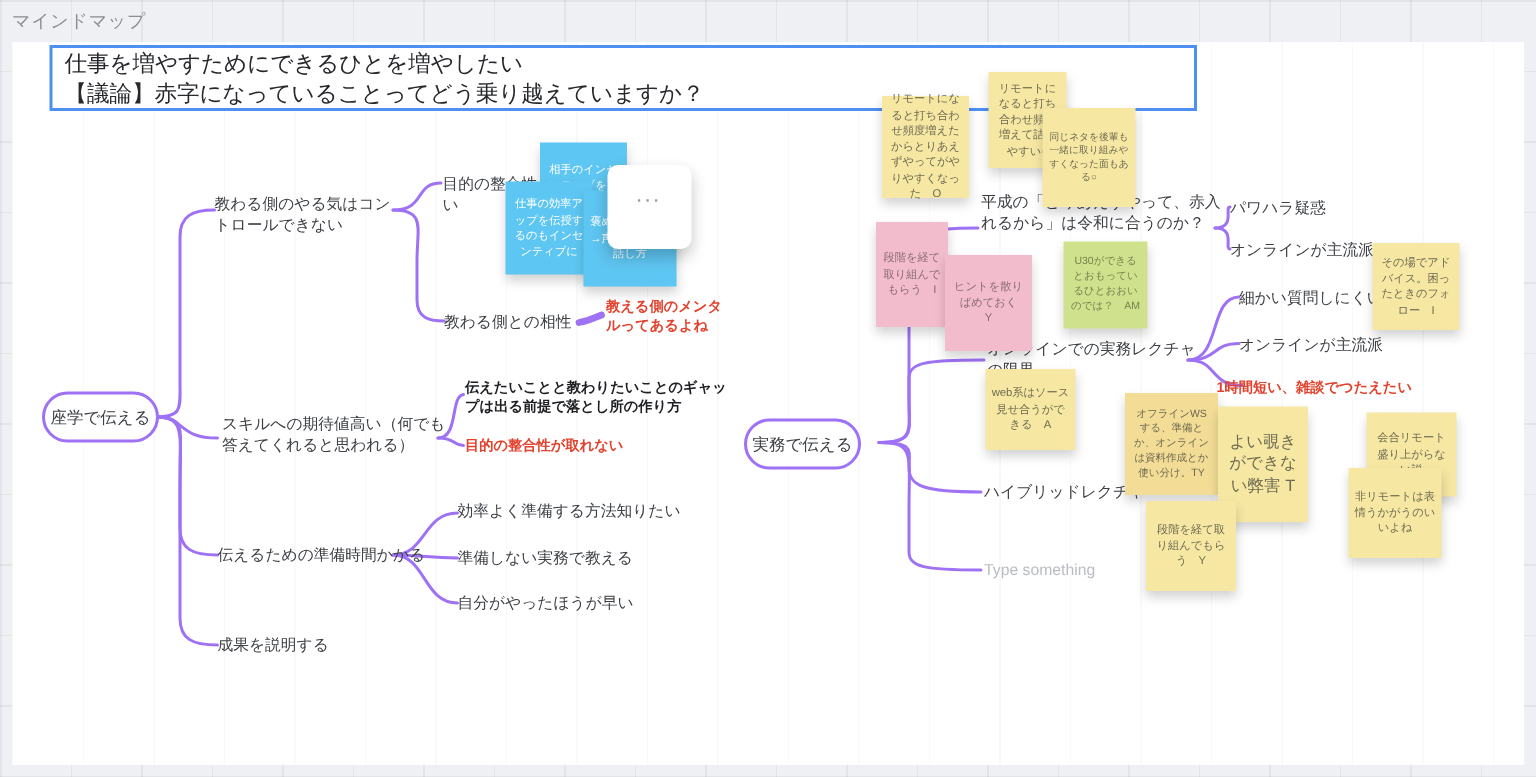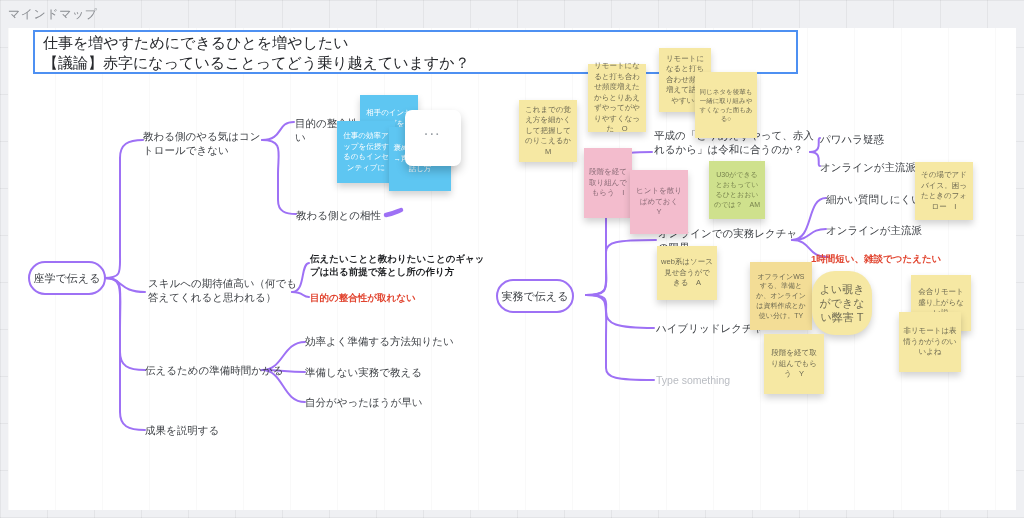--- a/index.html
+++ b/index.html
@@ -101,20 +101,21 @@
       <path d="M784,212 C804,212 800,201 818,201"></path>
       <path d="M784,212 C804,212 798,229 820,229"></path>
     </g>
   </svg>
 
   <div class="root-node" style="left:20px; top:233px;">座学で伝える</div>
 
   <div class="node" style="left:135px; top:101px; width:122px;">教わる側のやる気はコントロールできない</div>
   <div class="node" style="left:287px; top:88px; width:116px;">目的の整合性が取れない</div>
   <div class="node" style="left:288px; top:180px; width:110px;">教わる側との相性</div>
+  <div class="node node--red" style="left:396px; top:170px; width:82px;">教える側のメンタルってあるよね</div>
 
   <div class="node" style="left:140px; top:248px; width:152px;">スキルへの期待値高い（何でも答えてくれると思われる）</div>
   <div class="node node--bold" style="left:302px; top:224px; width:178px;">伝えたいことと教わりたいことのギャップは出る前提で落とし所の作り方</div>
   <div class="node node--red" style="left:302px; top:263px; width:130px;">目的の整合性が取れない</div>
 
   <div class="node" style="left:137px; top:335px; width:150px;">伝えるための準備時間かかる</div>
   <div class="node" style="left:297px; top:307px; width:160px;font-family:Liberation Mono, monospace;">効率よく準備する方法知りたい</div>
   <div class="node" style="left:297px; top:337px; width:140px;">準備しない実務で教える</div>
   <div class="node" style="left:297px; top:367px; width:140px;">自分がやったほうが早い</div>
 
@@ -134,28 +135,27 @@
   <div class="node" style="left:812px; top:132px; width:120px;">オンラインが主流派</div>
 
   <div class="node" style="left:650px; top:198px; width:142px;">オンラインでの実務レクチャの限界</div>
   <div class="node" style="left:818px; top:164px; width:120px;">細かい質問しにくい</div>
   <div class="node" style="left:818px; top:195px; width:120px;">オンラインが主流派</div>
   <div class="node node--red" style="left:803px; top:224px; width:160px;">1時間短い、雑談でつたえたい</div>
 
   <div class="node" style="left:648px; top:293px; width:130px;">ハイブリッドレクチャ</div>
   <div class="node node--placeholder" style="left:648px; top:345px; width:120px;">Type something</div>
 
-  <div class="sticky sticky--yellow" style="left:511px; top:72px; width:58px; height:62px;">これまでの覚え方を細かくして把握してのりこえるか　M</div>
   <div class="sticky sticky--yellow" style="left:580px; top:36px; width:58px; height:68px;">リモートになると打ち合わせ頻度増えたからとりあえずやってがやりやすくなった　O</div>
   <div class="sticky sticky--yellow" style="left:651px; top:20px; width:52px; height:64px;">リモートになると打ち合わせ頻度増えて詰めやすい○</div>
   <div class="sticky sticky--yellow" style="left:687px; top:44px; width:62px; height:66px; font-size:6.5px;">同じネタを後輩も一緒に取り組みやすくなった面もある○</div>
   <div class="sticky sticky--pink" style="left:576px; top:120px; width:48px; height:70px;">段階を経て取り組んでもらう　I</div>
   <div class="sticky sticky--pink" style="left:622px; top:142px; width:58px; height:64px;">ヒントを散りばめておく　Y</div>
   <div class="sticky sticky--green" style="left:701px; top:133px; width:56px; height:58px; font-size:7px;">U30ができるとおもっているひとおおいのでは？　AM</div>
   <div class="sticky sticky--yellow" style="left:649px; top:218px; width:60px; height:54px;">web系はソース見せ合うができる　A</div>
   <div class="sticky sticky--warm" style="left:742px; top:234px; width:62px; height:68px; font-size:7px;">オフラインWSする、準備とか、オンラインは資料作成とか使い分け。TY</div>
-  <div class="sticky sticky--yellow" style="left:804px; top:243px; width:60px; height:64px; font-size:11px; line-height:1.3;border-radius:23px;">よい覗きができない弊害 T</div>
+  <div class="sticky sticky--yellow" style="left:804px; top:243px; width:60px; height:77px; font-size:11px; line-height:1.3;">よい覗きができない弊害 T</div>
   <div class="sticky sticky--yellow" style="left:907px; top:134px; width:58px; height:58px;">その場でアドバイス。困ったときのフォロー　I</div>
   <div class="sticky sticky--yellow" style="left:903px; top:247px; width:60px; height:56px;">会合リモート盛り上がらない説</div>
   <div class="sticky sticky--yellow" style="left:891px; top:284px; width:62px; height:60px;">非リモートは表情うかがうのいいよね</div>
   <div class="sticky sticky--yellow" style="left:756px; top:306px; width:60px; height:60px;">段階を経て取り組んでもらう　Y</div>
 
 </div>
 
 </body></html>

